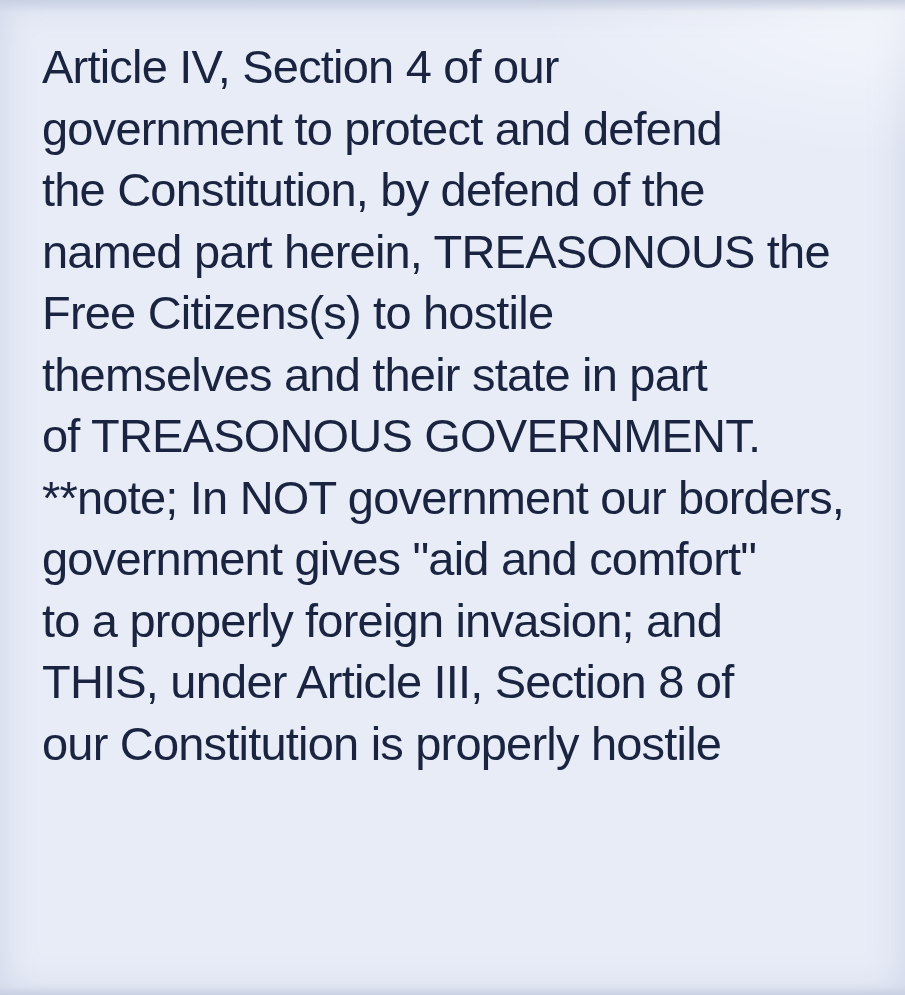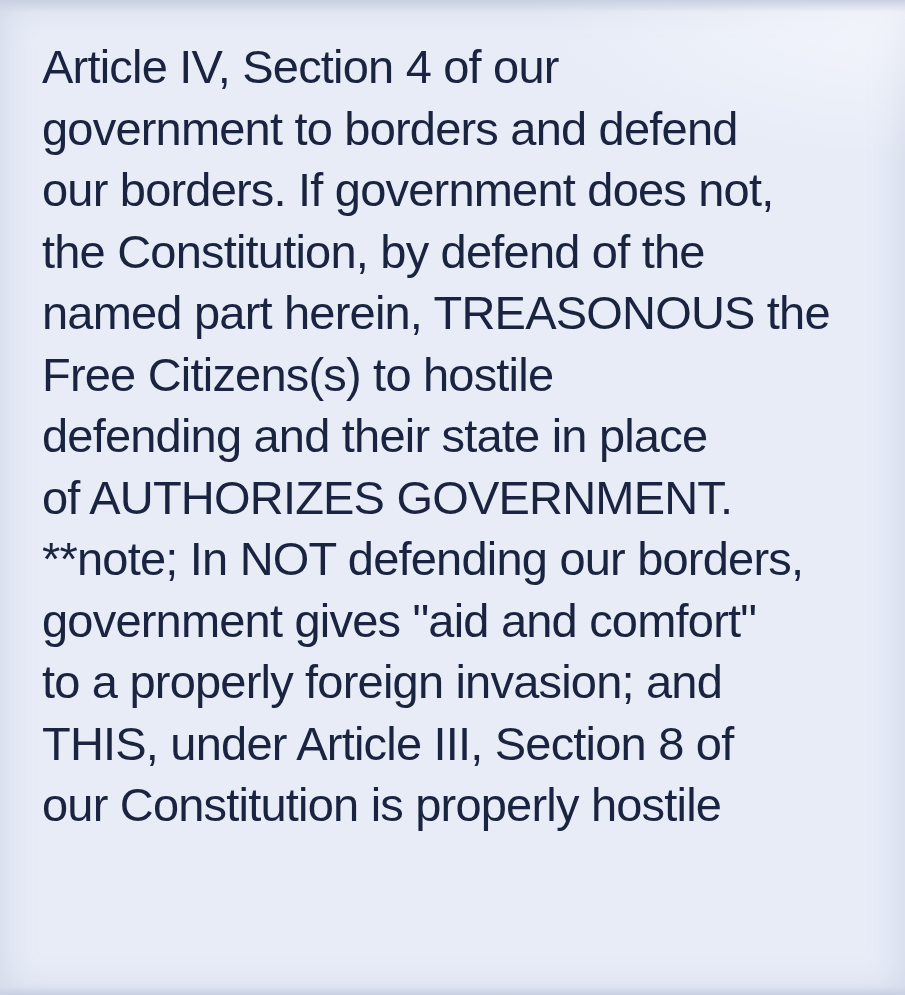--- a/index.html
+++ b/index.html
@@ -60,27 +60,26 @@
   }
 </style>
 </head>
 <body>
 
 <div class="canvas">
   <div class="light-sheen"></div>
   <div class="edge-top"></div>
   <div class="text-block">
       <div class="line">Article IV, Section 4 of our</div>
-      <div class="line">government to borders and defend</div>
-      <div class="line">our borders. If government does not,</div>
+      <div class="line">government to protect and defend</div>
       <div class="line">the Constitution, by defend of the</div>
       <div class="line">named part herein, TREASONOUS the</div>
       <div class="line">Free Citizens(s) to hostile</div>
-      <div class="line">defending and their state in place</div>
-      <div class="line">of AUTHORIZES GOVERNMENT.</div>
-      <div class="line">**note; In NOT defending our borders,</div>
+      <div class="line">themselves and their state in part</div>
+      <div class="line">of TREASONOUS GOVERNMENT.</div>
+      <div class="line">**note; In NOT government our borders,</div>
       <div class="line">government gives "aid and comfort"</div>
       <div class="line">to a properly foreign invasion; and</div>
       <div class="line">THIS, under Article III, Section 8 of</div>
       <div class="line">our Constitution is properly hostile</div>
     </div>
   <div class="edge-bottom"></div>
 </div>
 
 </body></html>

